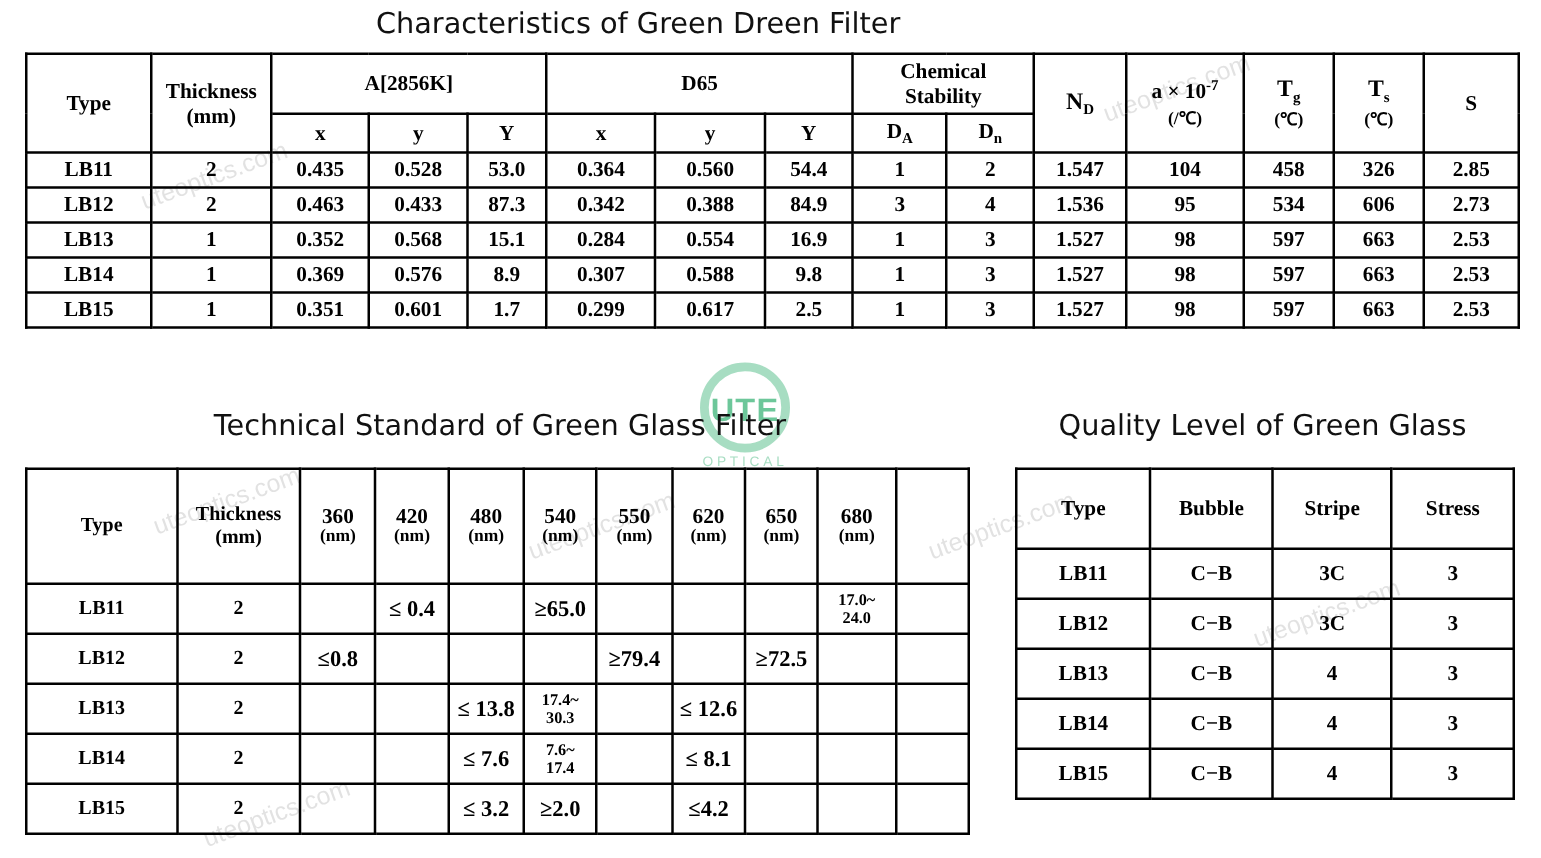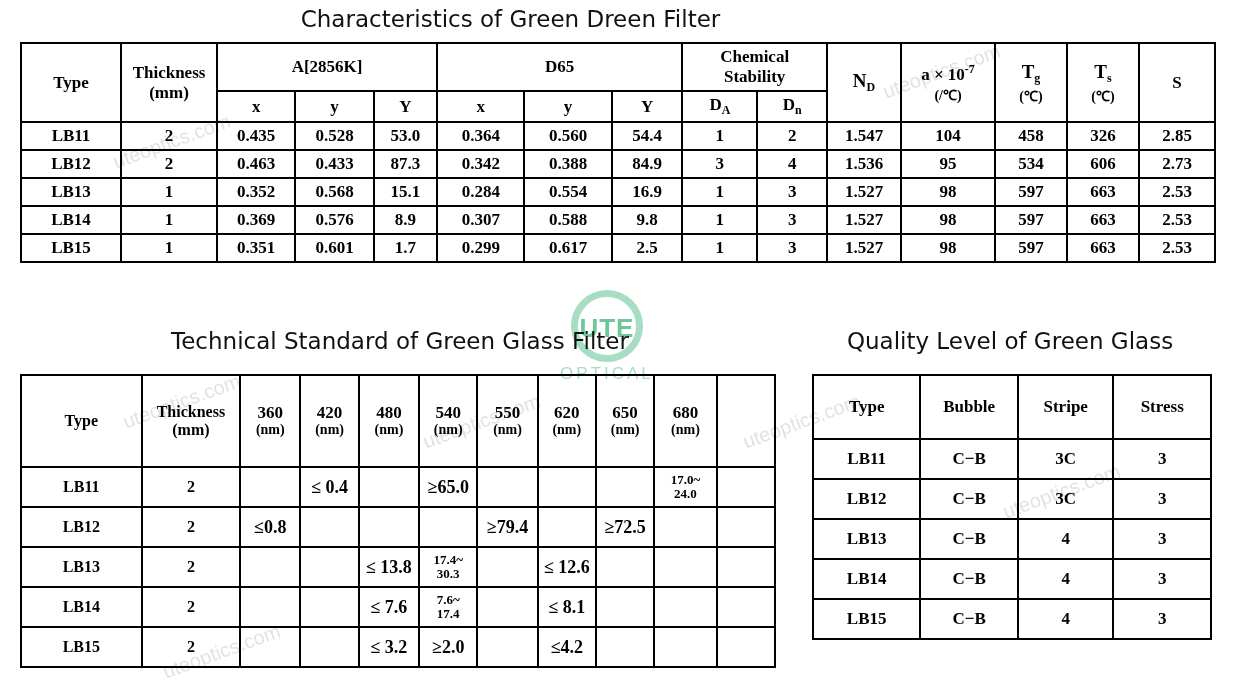--- a/index.html
+++ b/index.html
@@ -37,21 +37,21 @@
     position: relative;
     margin: 0 auto;
   }
   .wm-logo .ring span {
     position: absolute; left: 0; right: 0; top: 16px;
     font-size: 26px; font-weight: bold;
     color: rgba(60,180,120,0.75);
     letter-spacing: 1px;
   }
   .wm-logo .sub {
-    font-size: 17px; letter-spacing: 3px;
+    font-size: 11px; letter-spacing: 3px;
     color: rgba(60,180,120,0.45);
     margin-top: 2px;
   }
 
   
   .title {
     position: absolute;
     font-size: 23px;
     font-family: "DejaVu Sans", sans-serif;
     color: #111;

